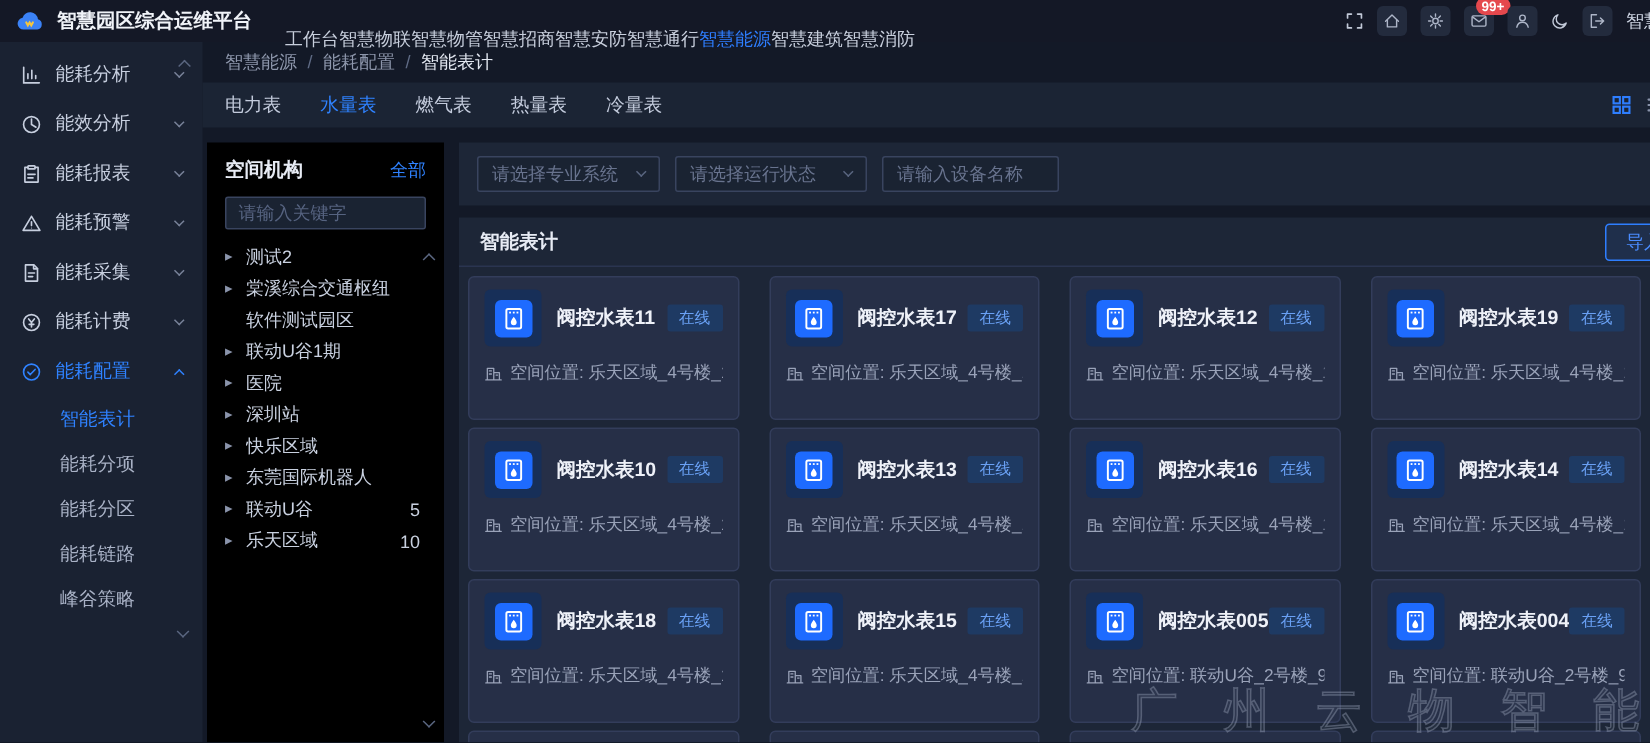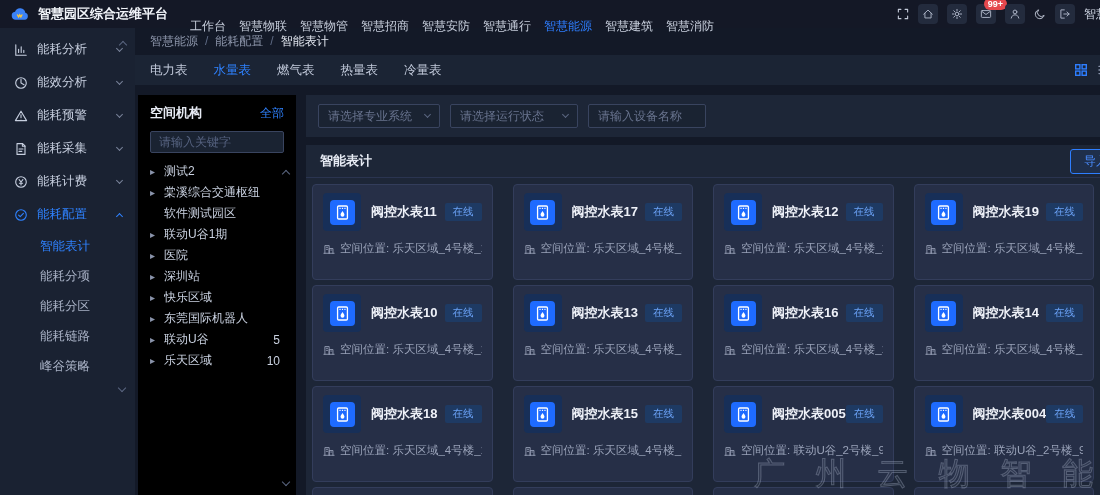--- a/index.html
+++ b/index.html
@@ -4,21 +4,21 @@
 <style>
   * { margin:0; padding:0; box-sizing:border-box; }
   html,body { background:#0d1220; }
   body { font-family:"Liberation Sans","DejaVu Sans",sans-serif; }
   .app { position:relative; width:1100px; height:495px; overflow:hidden; background:#131927; color:#dde3ef; }
 
   
   .navbar { height:28px; background:#141826; display:flex; align-items:center; padding-left:10px; }
   .logo { display:flex; align-items:center; gap:7px; }
   .logo-title { font-size:13px; font-weight:bold; color:#f0f3f8; white-space:nowrap; }
-  .nav-menu { display:flex; gap:13px; margin-left:22px;margin-top:24px; }
+  .nav-menu { display:flex; margin-left:22px;margin-top:24px; }
   .nav-item { font-size:12px; color:#c8cfdd; white-space:nowrap; cursor:pointer; }
   .nav-item.active { color:#2e7eff; }
   .nav-right { margin-left:auto; display:flex; align-items:center; gap:9px; }
   .nav-ic { color:#c2c9d8; display:flex; align-items:center; }
   .nav-btn { width:20px; height:20px; background:#232b3d; border-radius:4px; display:flex; align-items:center; justify-content:center; color:#aeb6c8; position:relative; cursor:pointer; }
   .noti-badge { position:absolute; top:-6px; right:-11px; background:#e5484d; color:#fff; font-size:9px; line-height:12px; padding:0 4px; border-radius:7px; font-weight:bold; }
   .nav-user { font-size:12px; color:#cdd4e2; white-space:nowrap; margin-right:-20px; }
 
   
   .main-row { display:flex; height:467px; }
@@ -300,20 +300,27 @@
           </div>
 
           <div class="side-item">
             <svg width="14" height="14">
               <use href="#pie-clock-icon"></use>
             </svg>
             <span>能效分析</span>
             <i class="side-chev"></i>
           </div>
 
+          <div class="side-item">
+            <svg width="14" height="14">
+              <use href="#report-icon"></use>
+            </svg>
+            <span>能耗报表</span>
+            <i class="side-chev"></i>
+          </div>
 
           <div class="side-item">
             <svg width="14" height="14">
               <use href="#warning-icon"></use>
             </svg>
             <span>能耗预警</span>
             <i class="side-chev"></i>
           </div>
 
           <div class="side-item">

